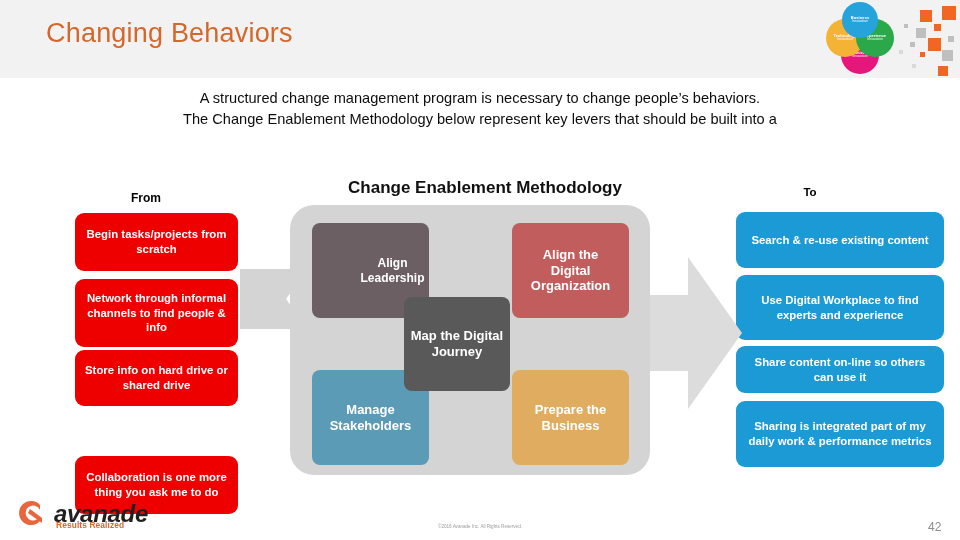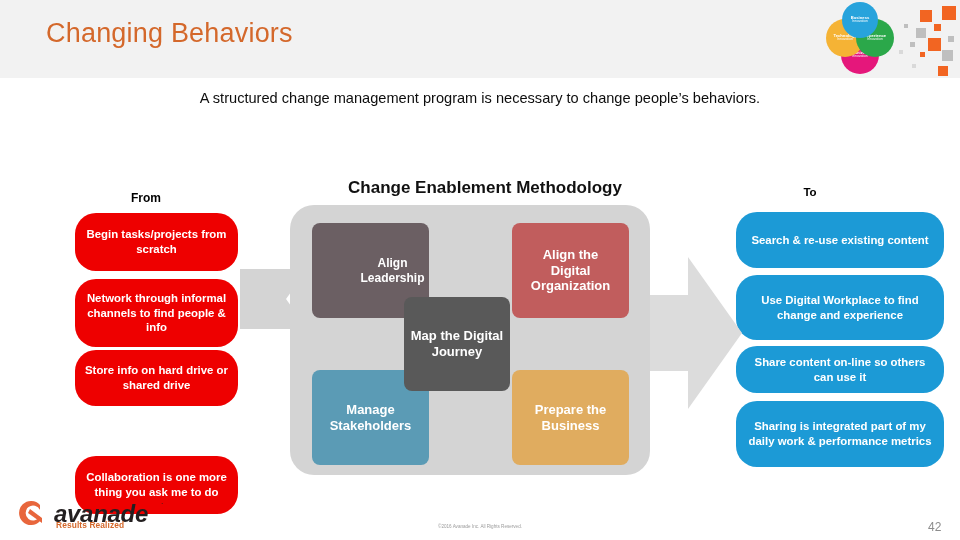--- a/index.html
+++ b/index.html
@@ -53,21 +53,21 @@
   #to-head{ left:760px; top:186px; width:100px; font-size:11.5px;}
 
   
   .center-title{
     position:absolute; left:300px; top:178px; width:370px;
     text-align:center; font-size:17px; font-weight:700; color:#111;
   }
 
   
   .card{
-    position:absolute; border-radius:21px;
+    position:absolute; border-radius:9px;
     display:flex; align-items:center; justify-content:center; text-align:center;
     color:#ffffff; font-size:11.4px; font-weight:600; line-height:1.28;
     padding:4px 9px;
   }
   .card.from{ background:#EE0000; left:75px; width:163px; }
   .card.to  { background:#1C9AD6; left:736px; width:208px; }
 
   
   .stage{ position:absolute; left:240px; top:205px; width:500px; height:275px; }
 
@@ -155,34 +155,35 @@
   <div class="sq" style="left:12px;top:38px;width:5px;height:5px;background:#BFBFBF;"></div>
   <div class="sq" style="left:22px;top:48px;width:5px;height:5px;background:#F26522;"></div>
   <div class="sq" style="left:44px;top:46px;width:11px;height:11px;background:#BFBFBF;"></div>
   <div class="sq" style="left:1px;top:46px;width:4px;height:4px;background:#D9D9D9;"></div>
   <div class="sq" style="left:40px;top:62px;width:10px;height:10px;background:#F26522;"></div>
   <div class="sq" style="left:14px;top:60px;width:4px;height:4px;background:#D9D9D9;"></div>
 </div>
 
 <div class="subtitle">
   <div>A structured change management program is necessary to change people’s behaviors.</div>
+  <div>The Change Enablement Methodology below represent key levers that should be built into a</div>
 </div>
 
 <div class="col-head" id="from-head">From</div>
 <div class="col-head" id="to-head">To</div>
 
 <div class="center-title">Change Enablement Methodology</div>
 
 <div class="card from" style="top:213px;height:58px;">Begin tasks/projects from scratch</div>
 <div class="card from" style="top:279px;height:68px;">Network through informal channels to find people &amp; info</div>
 <div class="card from" style="top:350px;height:56px;">Store info on hard drive or shared drive</div>
 <div class="card from" style="top:416px;height:58px;margin-top:40px;">Collaboration is one more thing you ask me to do</div>
 
 <div class="card to" style="top:212px;height:56px;">Search &amp; re-use existing content</div>
-<div class="card to" style="top:275px;height:65px;">Use Digital Workplace to find change and experience</div>
+<div class="card to" style="top:275px;height:65px;">Use Digital Workplace to find experts and experience</div>
 <div class="card to" style="top:346px;height:47px;">Share content on-line so others can use it</div>
 <div class="card to" style="top:401px;height:66px;">Sharing is integrated part of my daily work &amp; performance metrics</div>
 
 <div class="stage">
 
   <div class="notch"></div>
 
   <svg class="bigarrow" viewBox="0 0 132 200">
     <polygon points="0,62 78,62 78,24 132,100 78,176 78,138 0,138" fill="#DCDCDC"></polygon>
   </svg>

